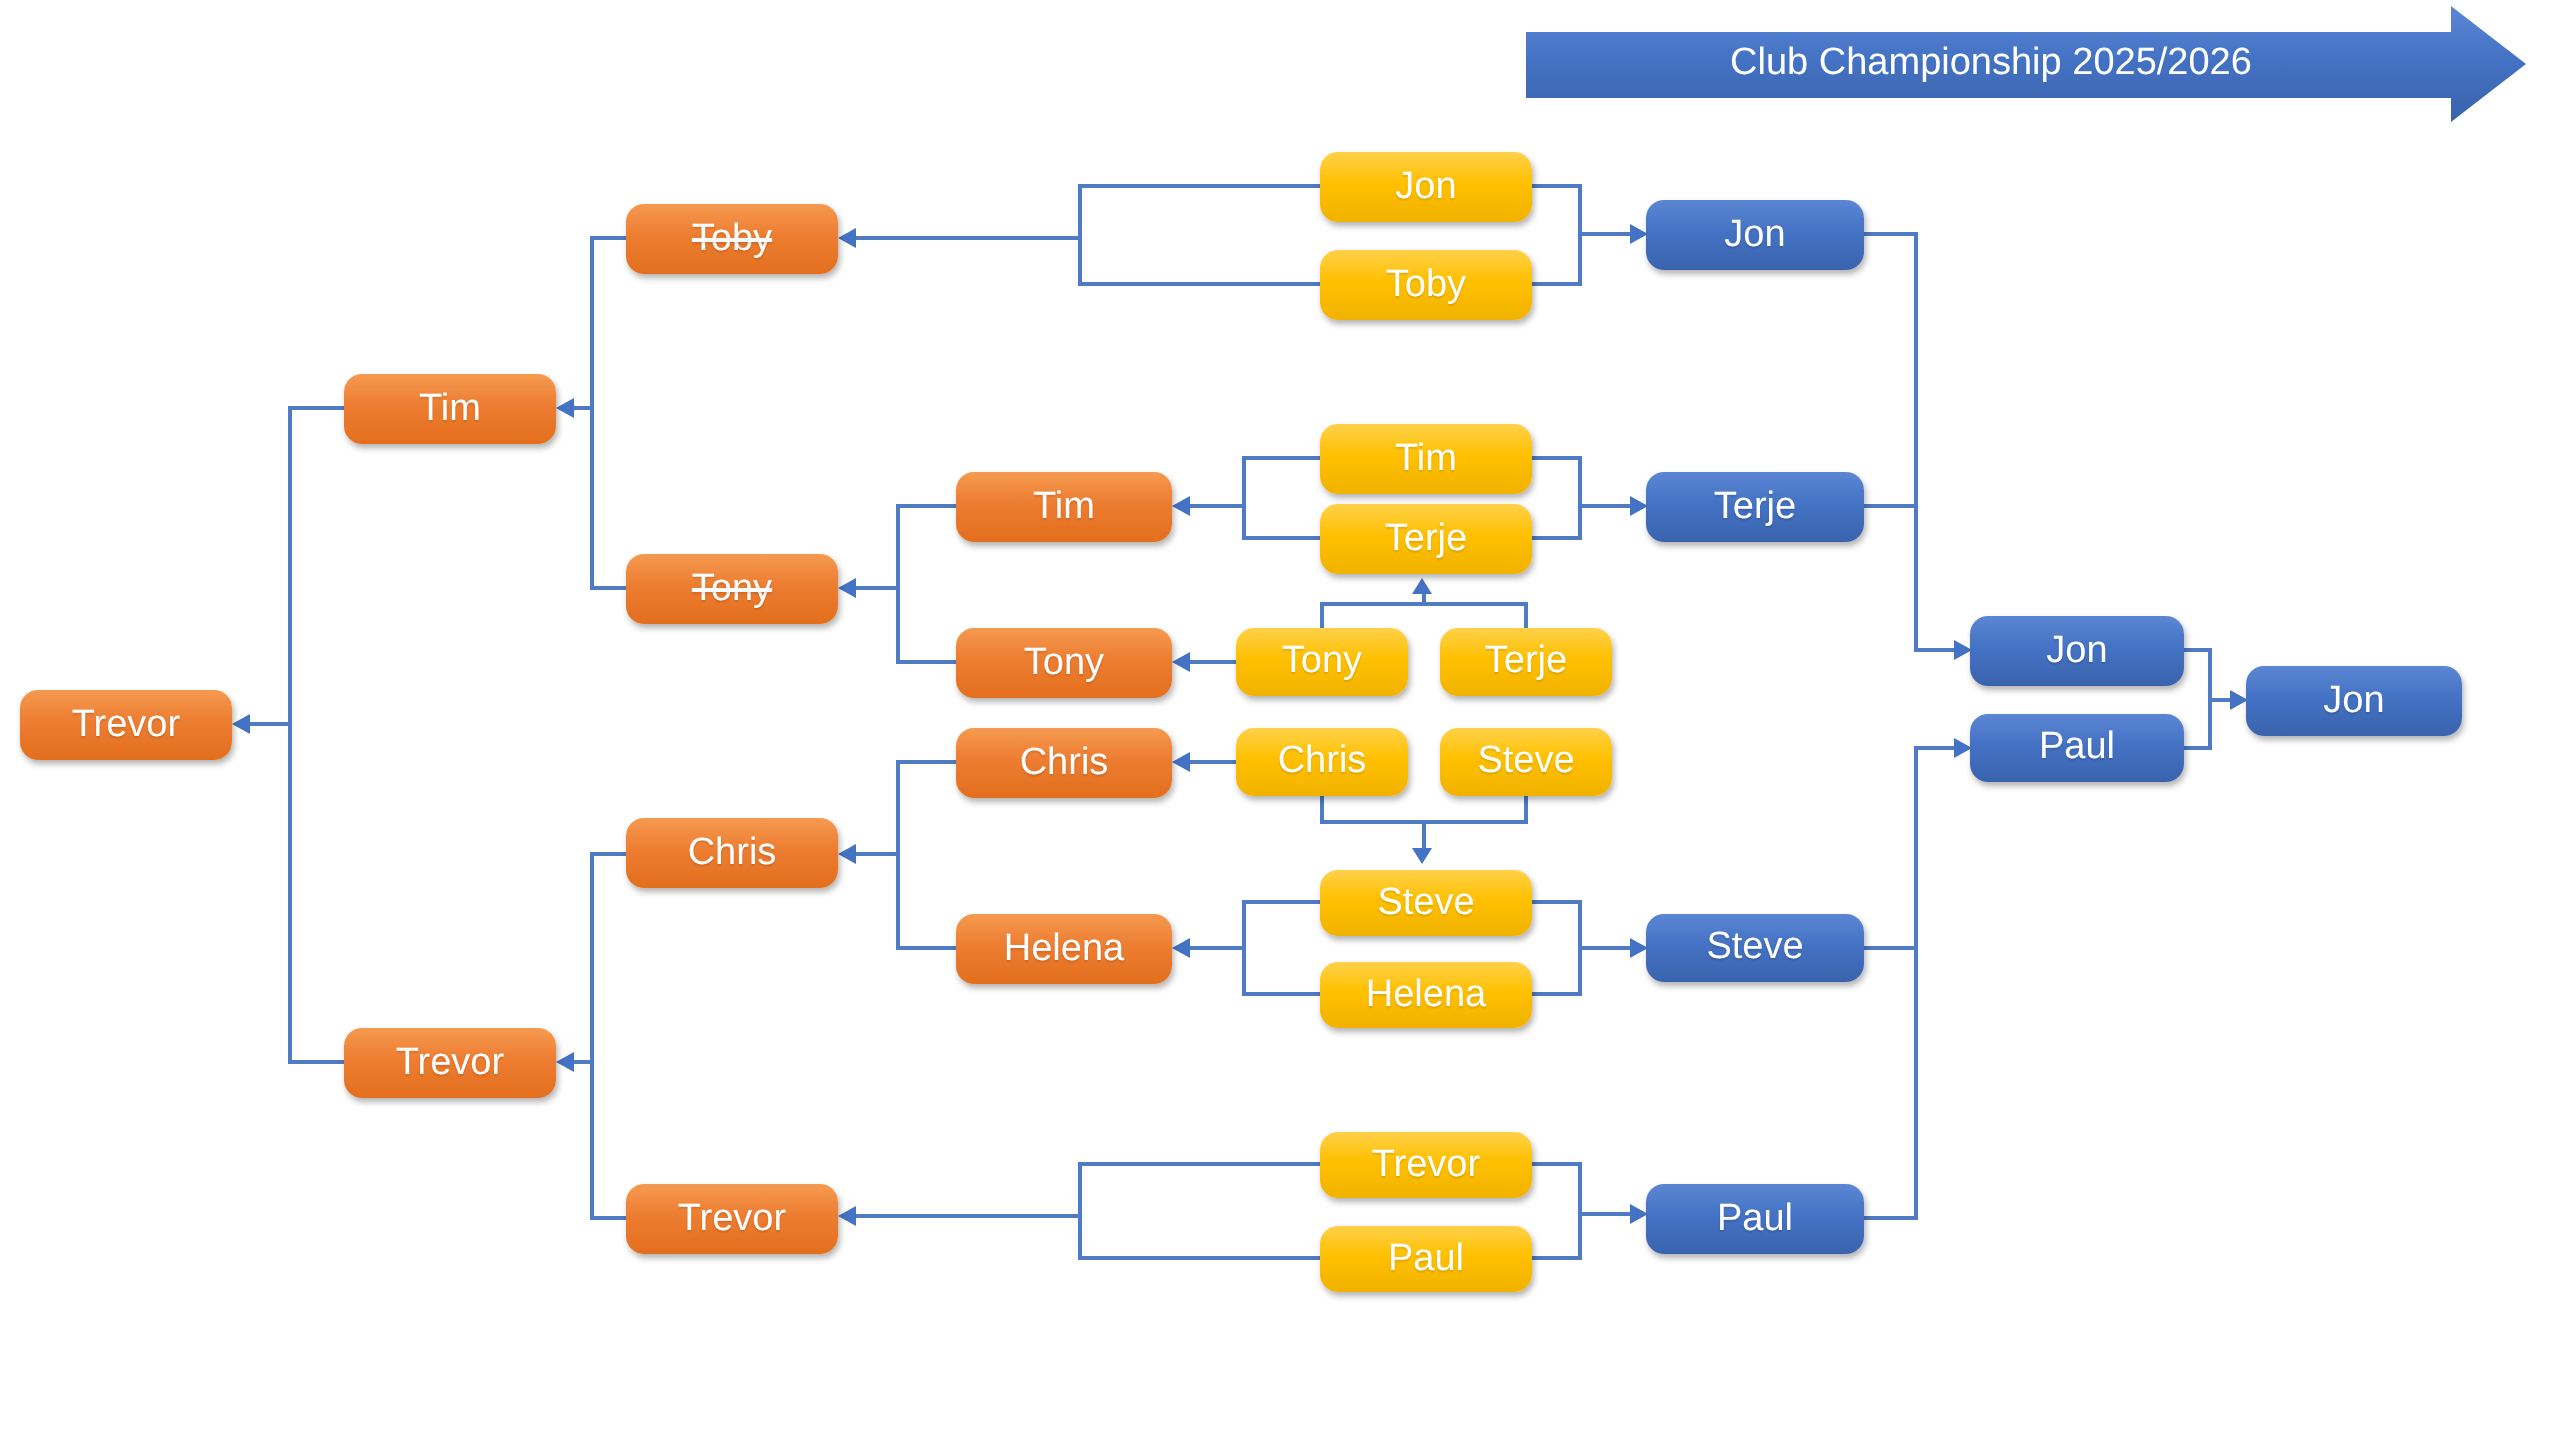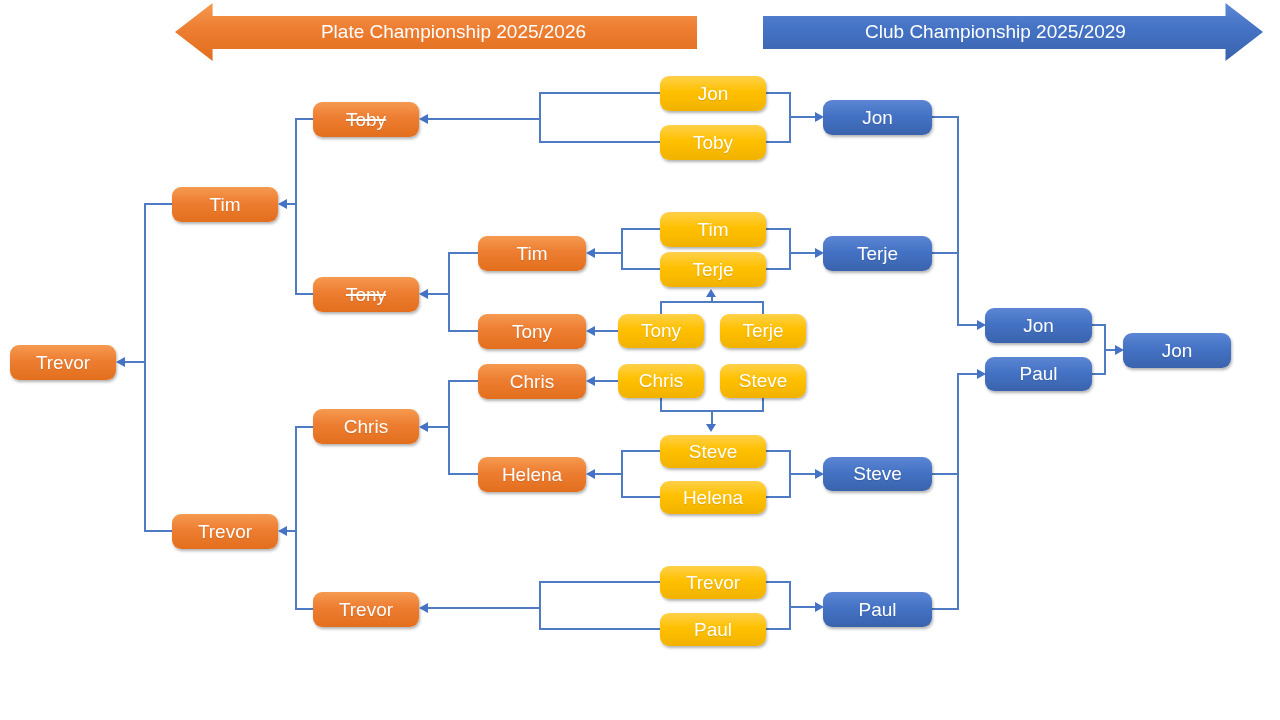--- a/index.html
+++ b/index.html
@@ -29,25 +29,22 @@
   .ar.r{border-left:9px solid #4472c4;border-top:5px solid transparent;border-bottom:5px solid transparent;}
   .ar.l{border-right:9px solid #4472c4;border-top:5px solid transparent;border-bottom:5px solid transparent;}
   .ar.u{border-bottom:8px solid #4472c4;border-left:5px solid transparent;border-right:5px solid transparent;}
   .ar.d{border-top:8px solid #4472c4;border-left:5px solid transparent;border-right:5px solid transparent;}
 </style>
 </head>
 <body>
 
 <div class="stage">
 
-  <div class="banner banner-plate" style="left:175px;top:3px;width:487px;height:58px">
-    <span>Plate Championship 2025/2026</span>
-  </div>
   <div class="banner banner-club" style="left:763px;top:3px;width:465px;height:58px">
-    <span>Club Championship 2025/2029</span>
+    <span>Club Championship 2025/2026</span>
   </div>
 
   <div class="hl" style="left:766px;top:92px;width:24px"></div>
   <div class="hl" style="left:766px;top:141px;width:24px"></div>
   <div class="vl" style="left:789px;top:92px;height:51px"></div>
   <div class="hl" style="left:789px;top:116px;width:26px"></div>
   <div class="ar r" style="left:815px;top:112px"></div>
 
   <div class="hl" style="left:766px;top:228px;width:24px"></div>
   <div class="hl" style="left:766px;top:268px;width:24px"></div>

